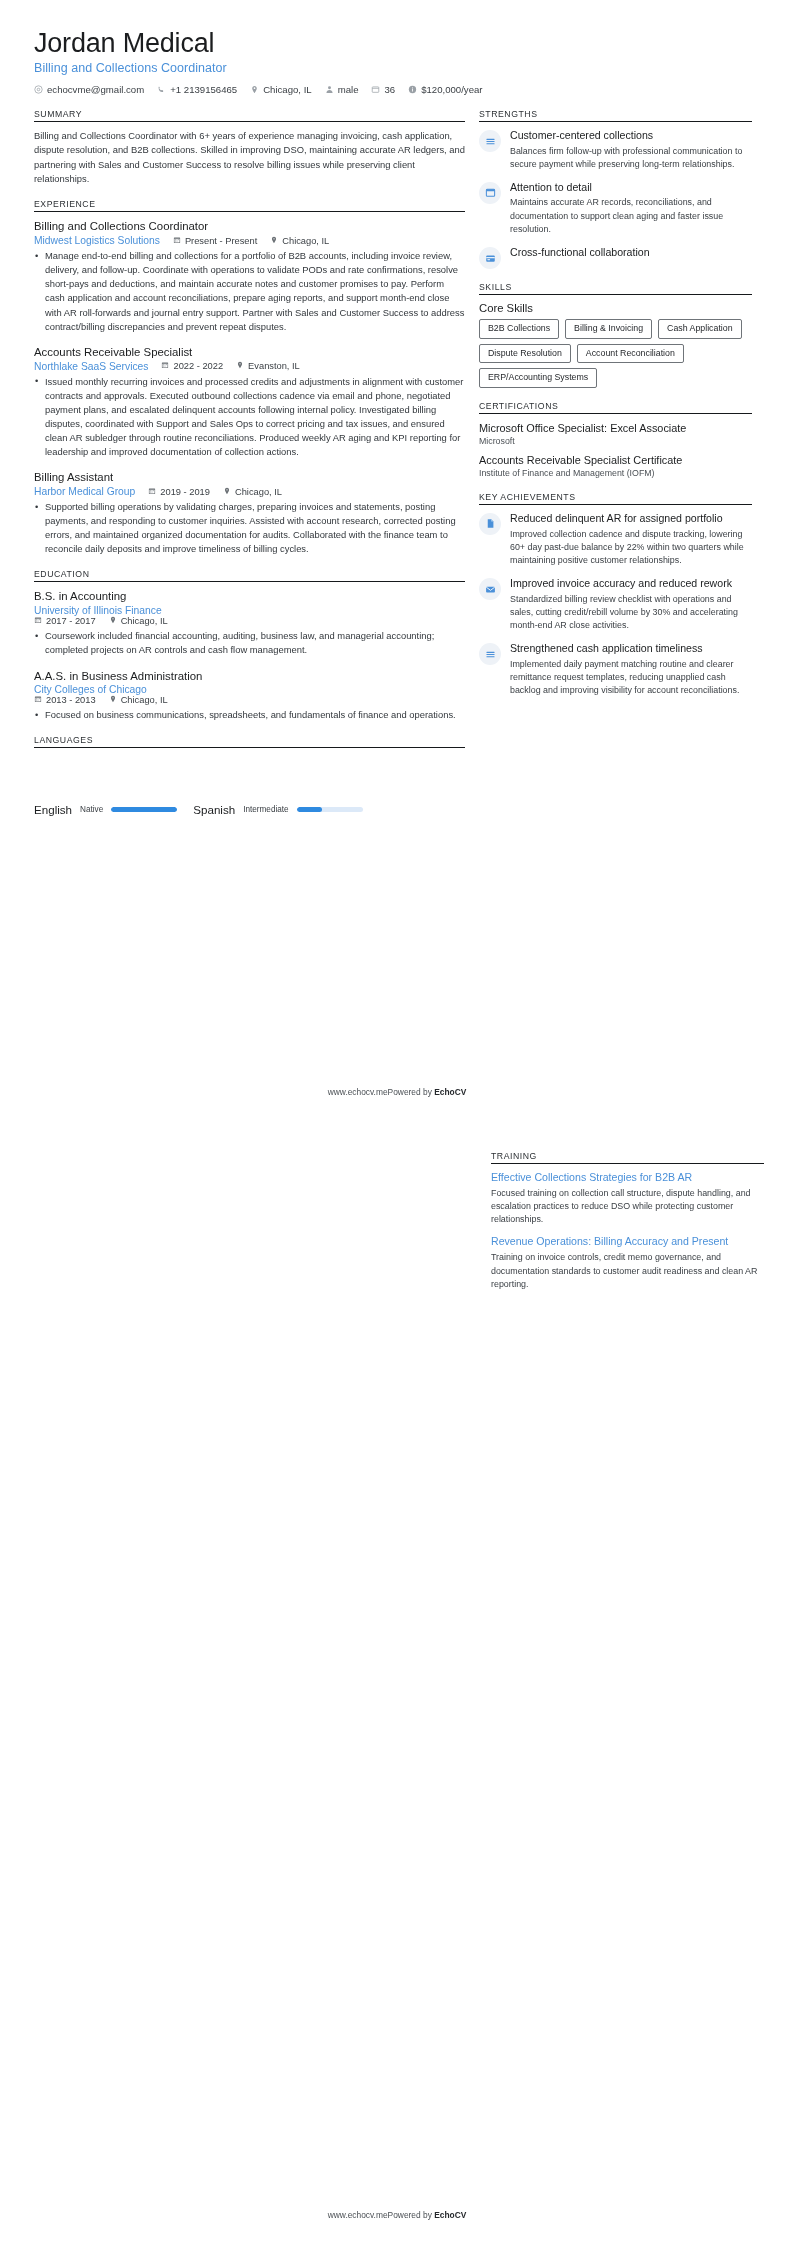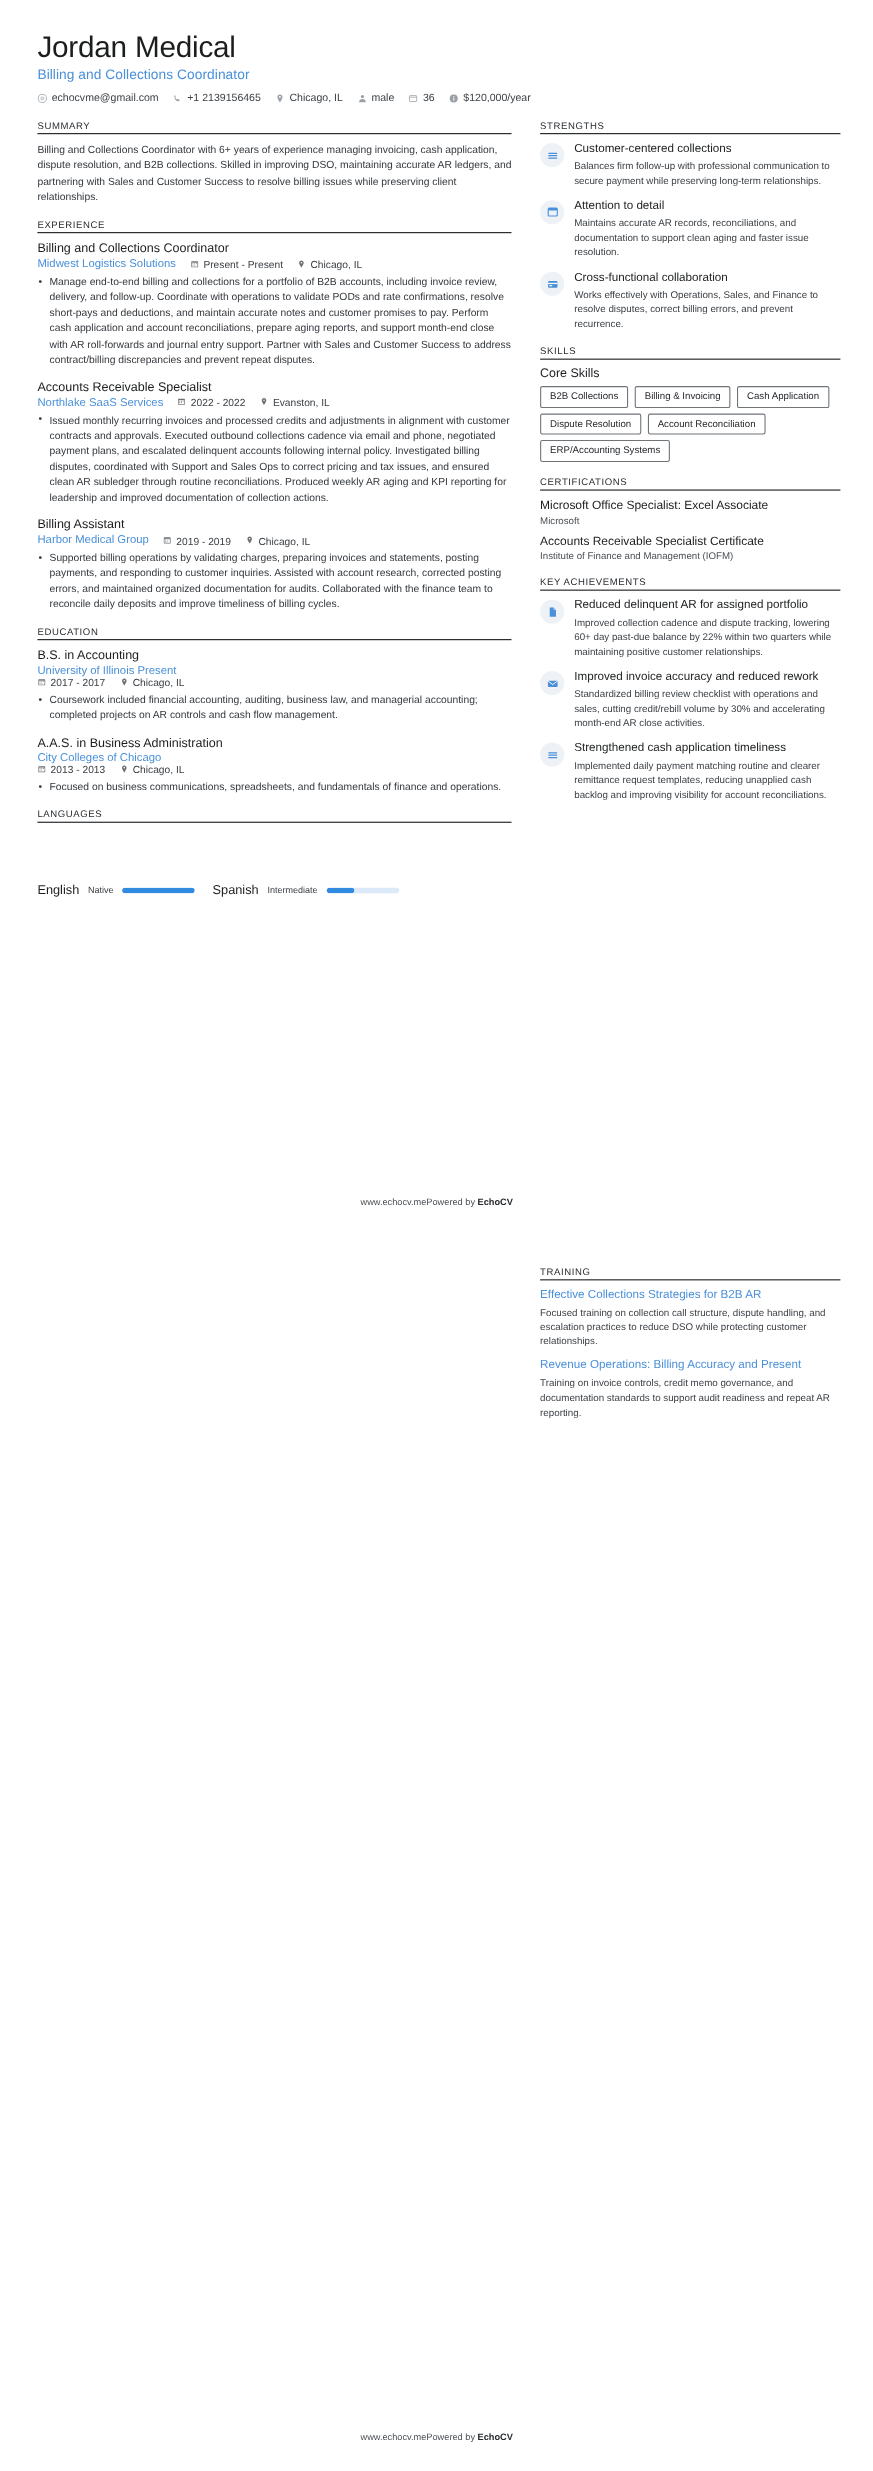--- a/index.html
+++ b/index.html
@@ -48,21 +48,21 @@
     display: inline-flex;
     align-items: center;
     gap: 4px;
     white-space: nowrap;
   }
   .contact svg { display:block; }
 
   
   .cols {
     display: flex;
-    gap: 26px;
+    gap: 14px;
     margin-top: 14px;
     align-items: flex-start;
   }
   .col-left  { width: 431px; flex: none; }
   .col-right { width: 273px; flex: none; }
 
   .sec { margin-bottom: 13px; }
   .sec-title {
     font-size: 8.7px;
     letter-spacing: 0.55px;
@@ -347,21 +347,21 @@
             <li>Supported billing operations by validating charges, preparing invoices and statements, posting payments, and responding to customer inquiries. Assisted with account research, corrected posting errors, and maintained organized documentation for audits. Collaborated with the finance team to reconcile daily deposits and improve timeliness of billing cycles.</li>
           </ul>
         </div>
       </div>
 
       <div class="sec">
         <div class="sec-title">EDUCATION</div>
 
         <div class="entry">
           <div class="entry-title">B.S. in Accounting</div>
-          <div class="org">University of Illinois Present</div>
+          <div class="org">University of Illinois Finance</div>
           <div class="entry-meta">
             <span class="meta-bit">
               <span><svg width="8" height="8" viewBox="0 0 16 16">
                     <rect x="1.8" y="3" width="12.4" height="11" rx="1" fill="#6b7075"></rect>
                     <rect x="3" y="5.6" width="10" height="7.2" fill="#fff"></rect>
                     <rect x="4" y="6.8" width="1.6" height="1.4" fill="#6b7075"></rect>
                     <rect x="7.2" y="6.8" width="1.6" height="1.4" fill="#6b7075"></rect>
                     <rect x="10.4" y="6.8" width="1.6" height="1.4" fill="#6b7075"></rect>
                     <rect x="4" y="9.4" width="1.6" height="1.4" fill="#6b7075"></rect>
                     <rect x="7.2" y="9.4" width="1.6" height="1.4" fill="#6b7075"></rect>
@@ -468,21 +468,20 @@
         <div class="ico-item">
           <span class="ico-wrap">
             <svg width="11" height="11" viewBox="0 0 16 16">
                 <rect x="1.8" y="3.6" width="12.4" height="9" rx="1.4" fill="#4a90d9"></rect>
                 <rect x="1.8" y="6" width="12.4" height="1.6" fill="#fff"></rect>
                 <rect x="3.4" y="9" width="4" height="1.4" rx="0.6" fill="#fff"></rect>
               </svg>
           </span>
           <span class="ico-body">
             <span class="ico-title" style="display:block">Cross-functional collaboration</span>
-            <span class="ico-desc" style="display:block">Works effectively with Operations, Sales, and Finance to resolve disputes, correct billing errors, and prevent recurrence.</span>
           </span>
         </div>
       </div>
 
       <div class="sec">
         <div class="sec-title">SKILLS</div>
         <div class="skills-group-title">Core Skills</div>
         <div class="chips">
           <span class="chip">B2B Collections</span>
           <span class="chip">Billing &amp; Invoicing</span>
@@ -563,21 +562,21 @@
     <div class="p2-left"></div>
     <div class="p2-right">
       <div class="sec">
         <div class="sec-title">TRAINING</div>
         <div class="train">
           <div class="train-title">Effective Collections Strategies for B2B AR</div>
           <div class="train-desc">Focused training on collection call structure, dispute handling, and escalation practices to reduce DSO while protecting customer relationships.</div>
         </div>
         <div class="train">
           <div class="train-title">Revenue Operations: Billing Accuracy and Present</div>
-          <div class="train-desc">Training on invoice controls, credit memo governance, and documentation standards to support audit readiness and repeat AR reporting.</div>
+          <div class="train-desc">Training on invoice controls, credit memo governance, and documentation standards to customer audit readiness and clean AR reporting.</div>
         </div>
       </div>
     </div>
   </div>
 
   <div class="footer">
     <span>www.echocv.me</span>
     <span class="brand"><span>Powered by </span><b>EchoCV</b></span>
   </div>
 </div>

